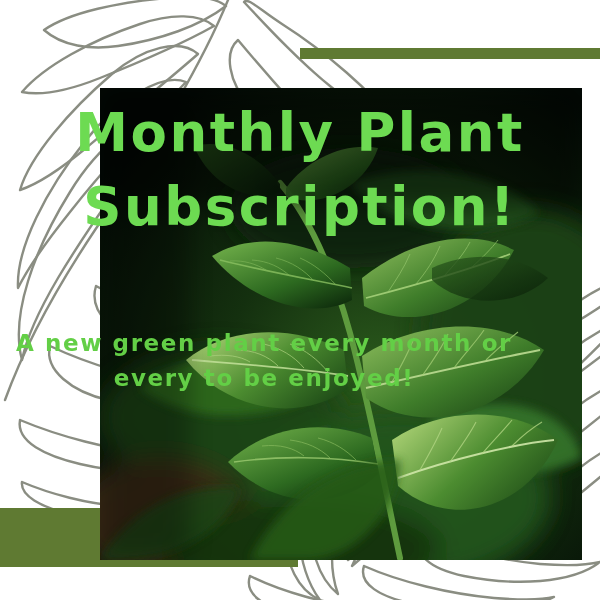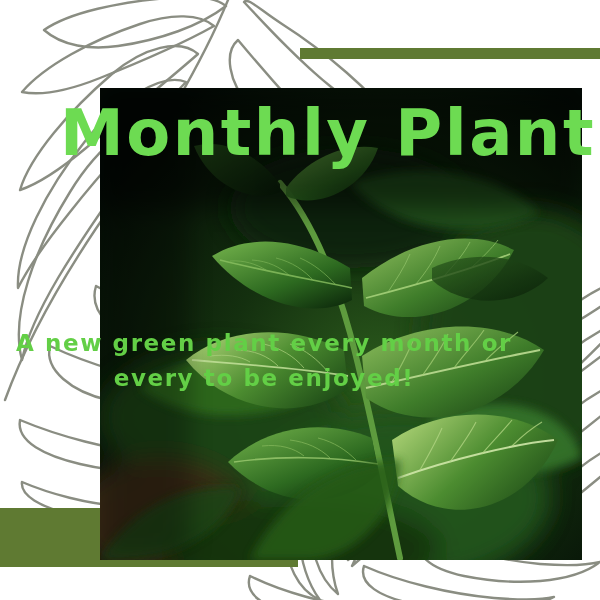--- a/index.html
+++ b/index.html
@@ -59,21 +59,21 @@
 
   
   .headline {
     position: absolute;
     left: 60px;
     top: 96px;
     width: 480px;
     color: #6ddb52;
     font-family: "DejaVu Sans", sans-serif;
     font-weight: bold;
-    font-size: 64px;
+    font-size: 53px;
     line-height: 74px;
     letter-spacing: 2.5px;
     text-align: center;
     white-space: nowrap;
   }
   .headline .line { display: block; }
 
   .body-copy {
     position: absolute;
     left: 0px;
@@ -282,20 +282,21 @@
 
       <g opacity="0.85">
         <rect x="0" y="0" width="482" height="120" fill="#000000" opacity="0.55" filter="url(#softer)"></rect>
         <rect x="0" y="0" width="90" height="472" fill="#000000" opacity="0.35" filter="url(#softer)"></rect>
       </g>
     </svg>
   </div>
 
   <div class="headline">
     <span class="line">Monthly Plant</span>
+    <span class="line">Subscription!</span>
   </div>
 
   <div class="body-copy">
     <span class="line">A new green plant every month or</span>
     <span class="line">every to be enjoyed!</span>
   </div>
 
 </div>
 
 </body></html>

